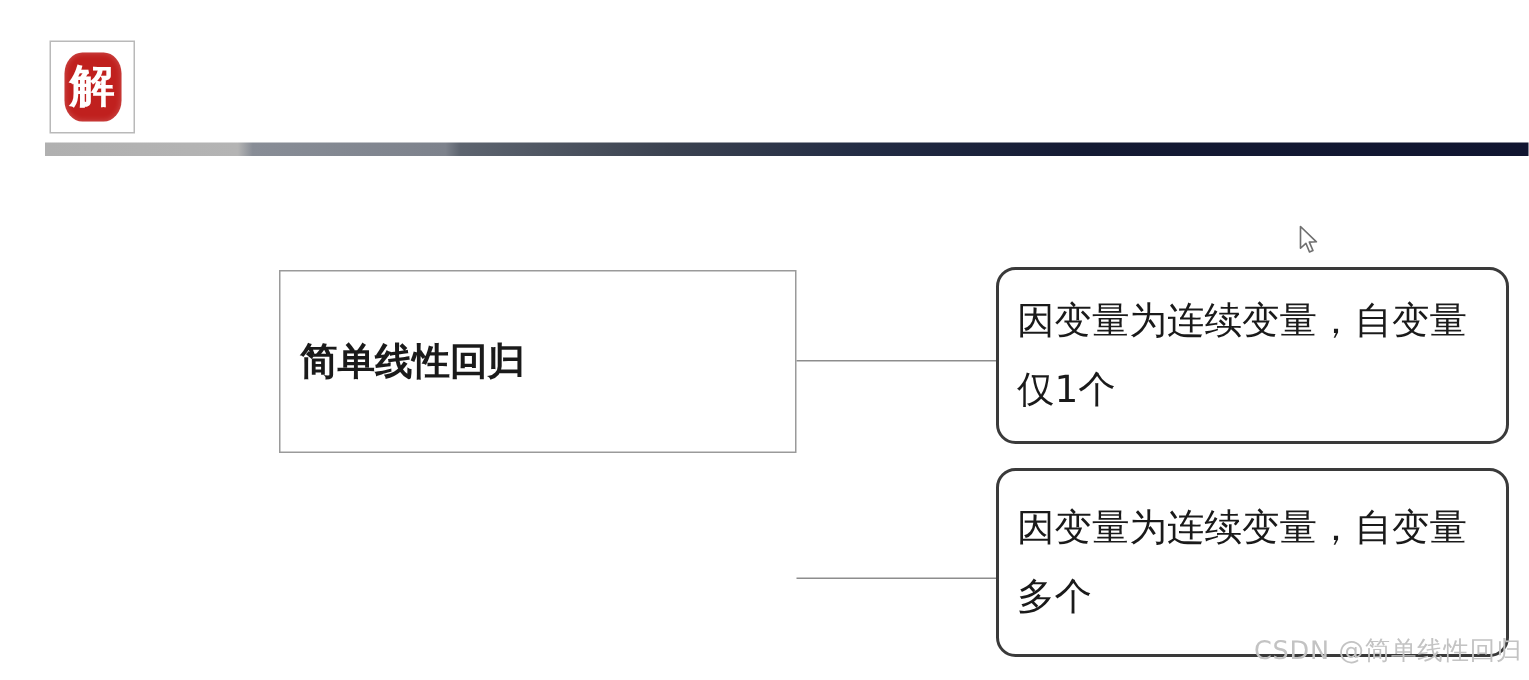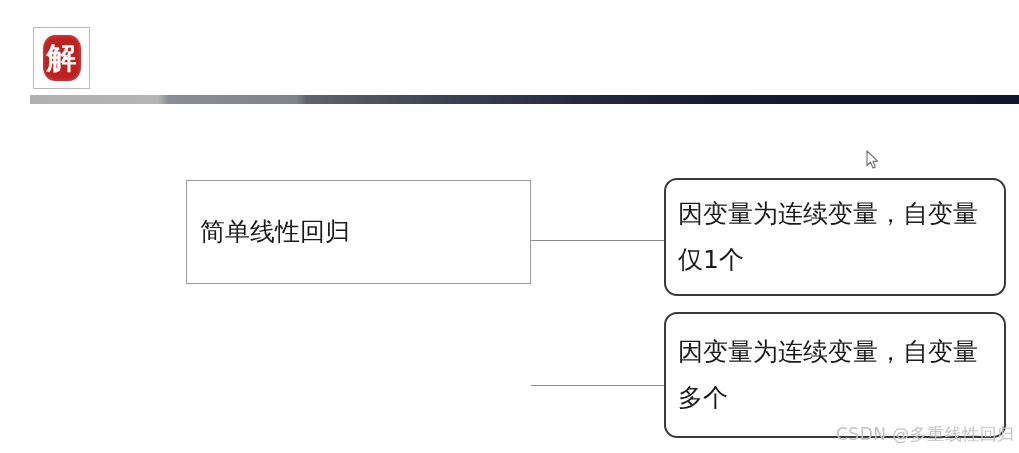--- a/index.html
+++ b/index.html
@@ -116,21 +116,21 @@
     border: 2px solid #3a3a3a;
     border-radius: 13px;
     padding-left: 12px;
     padding-right: 8px;
   }
   .box-right .box-text {
     font-size: 25px;
     line-height: 46px;
   }
 
-  #box-simple-regression   { left: 186px; top: 180px; width: 345px; height: 104px; }
+  #box-simple-regression   { left: 186px; top: 180px; width: 345px; height: 122px; font-weight: bold; }
   #box-multiple-regression { left: 186px; top: 322px; width: 345px; height: 120px; }
   #box-simple-desc   { left: 664px; top: 178px; width: 342px; height: 118px; }
   #box-multiple-desc { left: 664px; top: 312px; width: 342px; height: 126px; }
 
   .connector {
     position: absolute;
     height: 1px;
     background: #8d8d8d;
   }
   #connector-simple   { left: 531px; top: 240px; width: 133px; }
@@ -184,19 +184,19 @@
 
 
   <div class="connector" id="connector-multiple"></div>
 
   <div class="flow-box box-right" id="box-multiple-desc">
     <span class="box-text">因变量为连续变量，自变量多个</span>
   </div>
 
 </div>
 
-<div id="csdn-watermark">CSDN @多重线性回归</div>
+<div id="csdn-watermark">CSDN @简单线性回归</div>
 
 <div id="mouse-cursor">
   <svg width="14" height="20" viewBox="0 0 14 20" xmlns="http://www.w3.org/2000/svg">
     <path d="M1 1 L1 15.5 L4.6 12.2 L7 18 L9.3 17 L6.9 11.4 L11.6 11.2 Z" fill="#ffffff" stroke="#6f6f6f" stroke-width="1.1" stroke-linejoin="round"></path>
   </svg>
 </div>
 
 </body></html>

